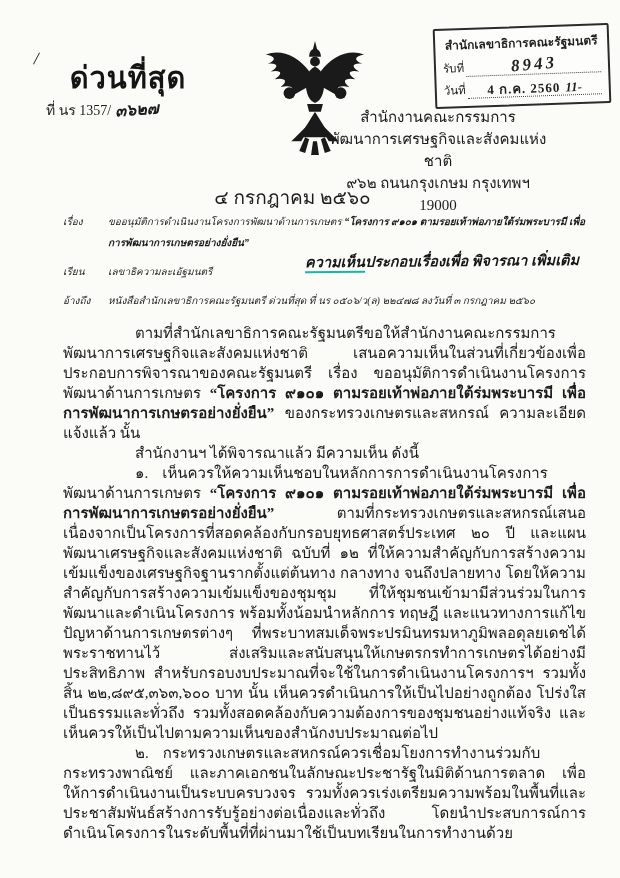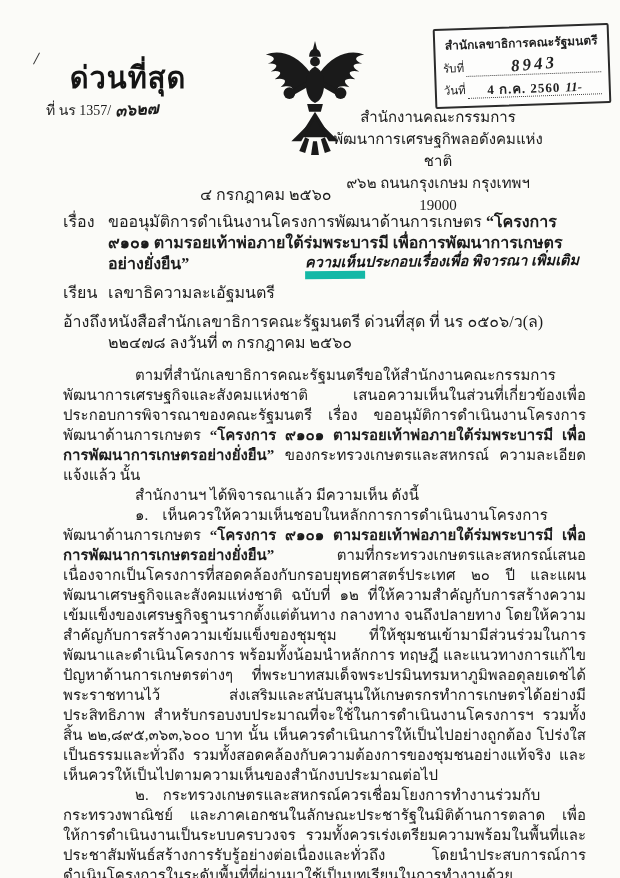--- a/index.html
+++ b/index.html
@@ -56,35 +56,35 @@
   }
   .stamp-row .fill .hand-time{
     font-style:italic;font-weight:700;font-size:13px;margin-left:5px;
   }
   .agency{
     position:absolute;left:328px;top:106px;width:220px;
     text-align:center;font-size:15px;line-height:22px;
   }
   .doc-date{
     position:absolute;left:200px;top:182px;width:185px;
-    font-size:16px;
+    text-align:center;font-size:19px;
   }
   
   .meta{position:relative;padding:6px 34px 0 63px;}
-  .meta-row{display:flex;margin-bottom:8px;font-size:16px;line-height:21px;}
+  .meta-row{display:flex;margin-bottom:8px;font-size:10px;line-height:21px;font-style:italic;}
   .meta-row .label{flex:0 0 45px;}
   .meta-row .value{flex:1 1 auto;}
   .meta-row.subject .value{max-width:478px;}
   b.seg{font-weight:700;}
   .hand-note{
     position:absolute;left:305px;top:44px;width:310px;
     font-size:14.5px;font-weight:800;font-style:italic;color:#161616;
     transform:rotate(-0.5deg);white-space:nowrap;
   }
-  .hand-note .u{border-bottom:8px solid #14b8a6;padding-bottom:1px;}
+  .hand-note .u{border-bottom:2px solid #14b8a6;padding-bottom:1px;}
   
   .body-text{padding:4px 34px 0 63px;font-size:15px;line-height:20px;text-align:justify;}
   .body-text p{margin:0 0 0 0;text-indent:72px;}
   .body-text p.gap{}
   .item-num{margin-right:14px;}
 </style>
 </head>
 <body>
 
 <div class="page">
@@ -137,21 +137,21 @@
         <span class="fill"><span class="hand">8943</span></span>
       </div>
       <div class="stamp-row">
         <span class="lbl">วันที่</span>
         <span class="fill"><span class="datestamp">4 ก.ค. 2560</span><span class="hand-time">11-</span></span>
       </div>
     </div>
 
     <div class="agency">
       <div>สำนักงานคณะกรรมการ</div>
-      <div>พัฒนาการเศรษฐกิพลอดังคมแห่งชาติ</div>
+      <div>พัฒนาการเศรษฐกิจและสังคมแห่งชาติ</div>
       <div>๙๖๒ ถนนกรุงเกษม กรุงเทพฯ 19000</div>
     </div>
 
     <div class="doc-date">๔ กรกฎาคม ๒๕๖๐</div>
   </div>
 
   <div class="meta">
     <div class="meta-row subject">
       <span class="label">เรื่อง</span>
       <span class="value"><span>ขออนุมัติการดำเนินงานโครงการพัฒนาด้านการเกษตร </span><b class="seg">“โครงการ ๙๑๐๑ ตามรอยเท้าพ่อภายใต้ร่มพระบารมี เพื่อการพัฒนาการเกษตรอย่างยั่งยืน”</b></span>

